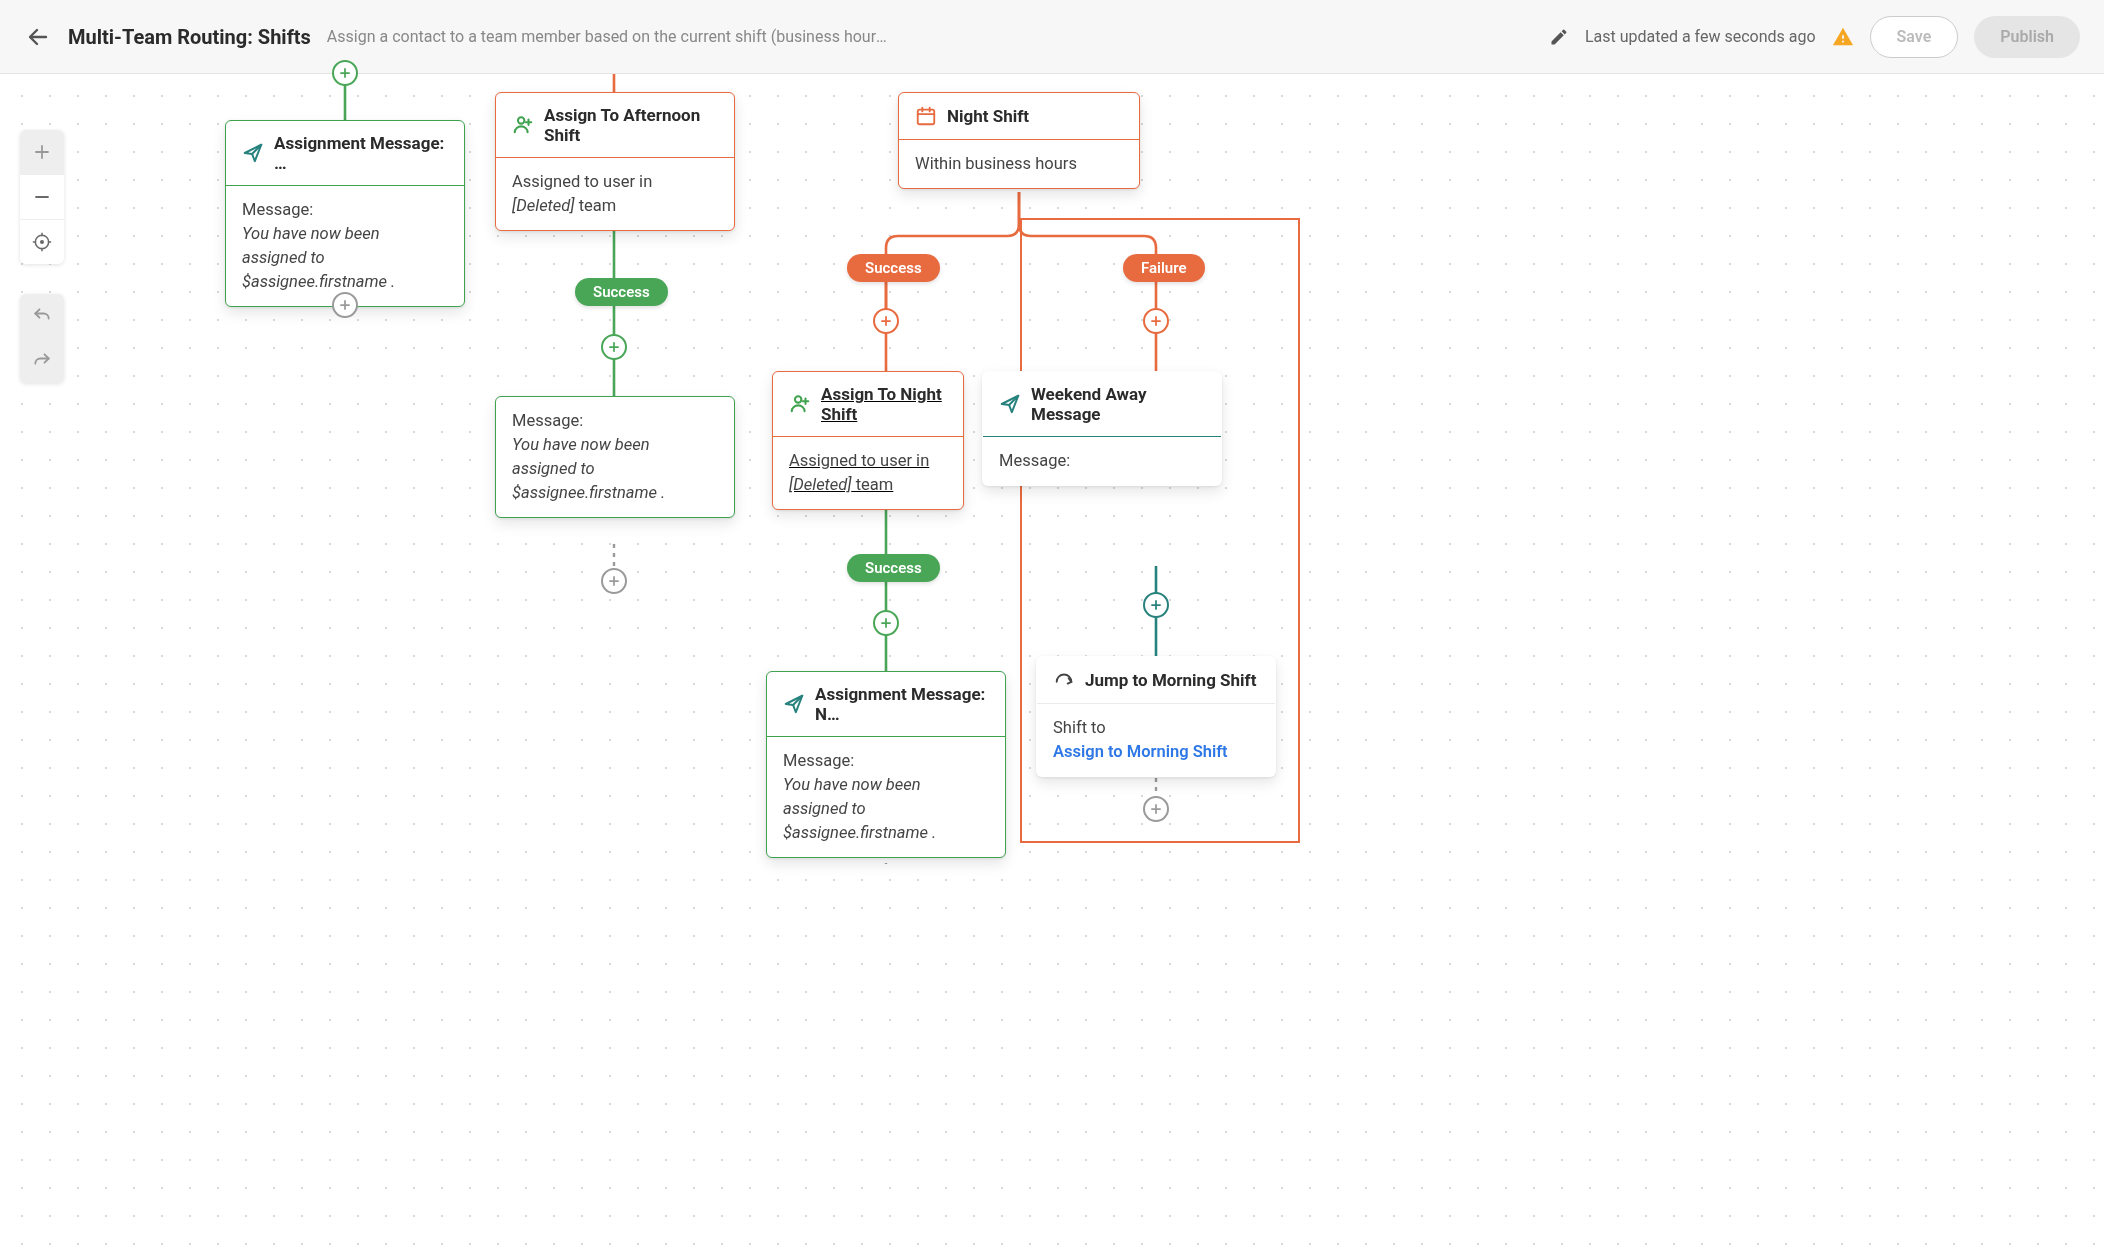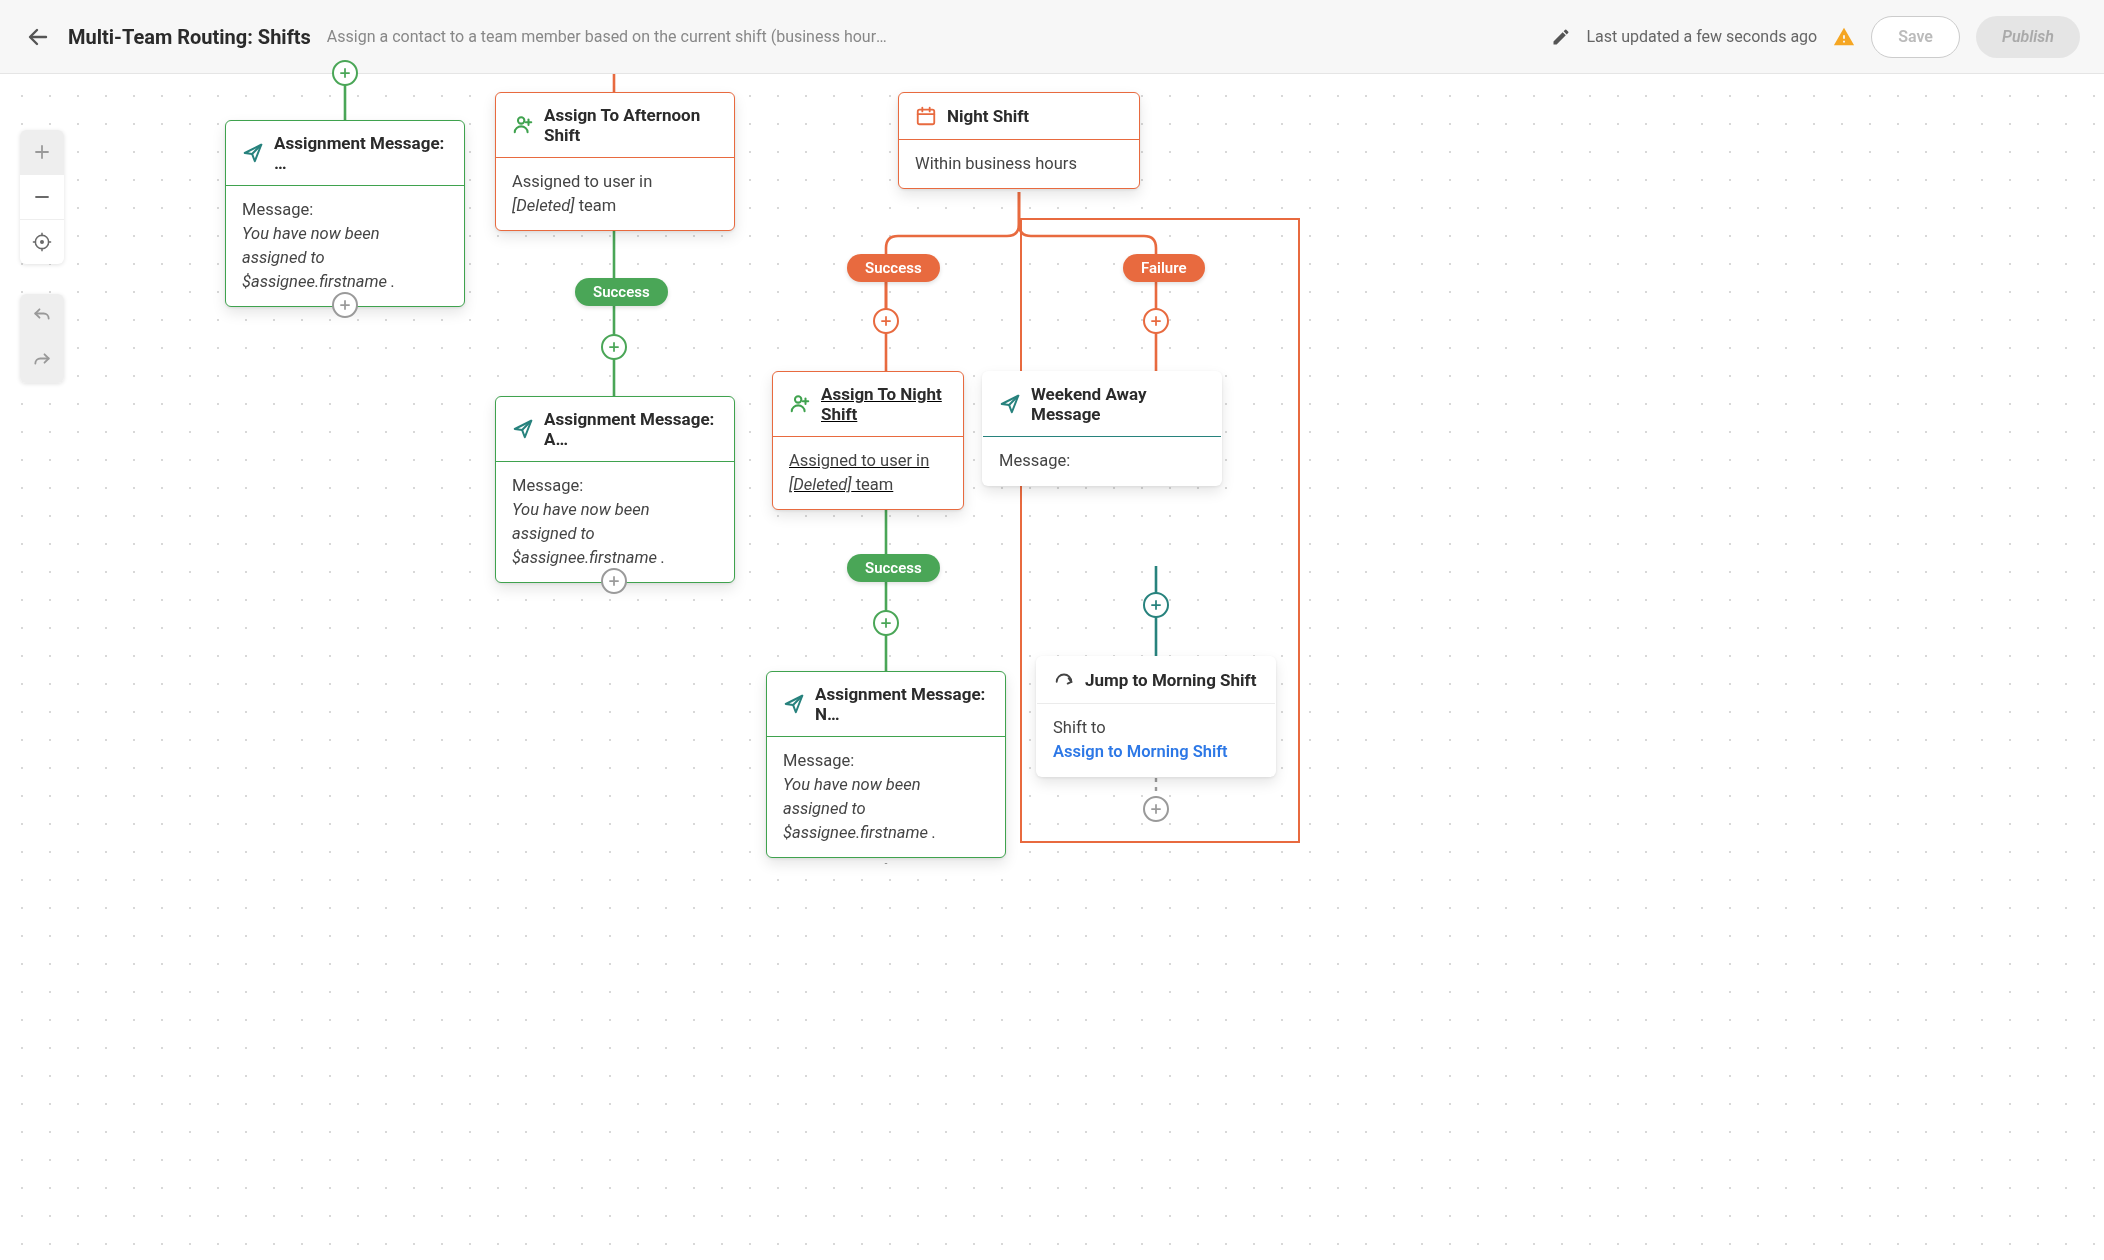--- a/index.html
+++ b/index.html
@@ -24,21 +24,21 @@
   .subtitle { font-size: 16px; color: #888; white-space: nowrap; overflow: hidden; text-overflow: ellipsis; flex: 0 1 auto; max-width: 560px; }
   .spacer { flex: 1; }
   .edit-icon { color: #555; display: flex; align-items: center; }
   .updated { font-size: 16px; color: #666; white-space: nowrap; }
   .warn-icon { color: #f5a623; display: flex; align-items: center; }
   .btn {
     height: 42px; padding: 0 26px; border-radius: 21px; font-size: 16px; font-weight: 600;
     display: inline-flex; align-items: center; justify-content: center; cursor: pointer;
   }
   .btn-save { border: 1px solid #ccc; background: #fff; color: #bbb; }
-  .btn-publish { border: none; background: #e5e5e5; color: #aaa; font-style: italic; }
+  .btn-publish { border: none; background: #e5e5e5; color: #aaa; }
 
   
   .canvas-wrap {
     position: absolute; top: 74px; left: 0; right: 0; bottom: 0;
     background-image: radial-gradient(circle, #d8d8d8 1.2px, transparent 1.2px);
     background-size: 28px 28px;
     background-position: 8px 8px;
   }
 
   
@@ -257,29 +257,20 @@
   </div>
   <div class="pill green" style="left:575px; top:204px;">Success</div>
   <div class="plus green" style="left:601px; top:260px;">
     <svg viewBox="0 0 24 24" stroke="currentColor" stroke-width="3" fill="none" stroke-linecap="round">
         <line x1="12" y1="5" x2="12" y2="19"></line>
         <line x1="5" y1="12" x2="19" y2="12"></line>
       </svg>
   </div>
 
   <div class="node green" style="left:495px; top:322px; width:240px;">
-    <div class="node-head">
-      <span class="ic">
-        <svg width="22" height="22" viewBox="0 0 24 24" fill="none" stroke="#27827d" stroke-width="2.2" stroke-linejoin="round" stroke-linecap="round">
-            <path d="M3 12 L21 3 L14 21 L11 13 Z"></path>
-            <line x1="11" y1="13" x2="21" y2="3"></line>
-          </svg>
-      </span>
-      <span>Assignment Message: A…</span>
-    </div>
     <div class="node-body">
       <div class="label">Message:</div>
       <em>You have now been assigned to $assignee.firstname .</em>
     </div>
   </div>
   <div class="plus gray" style="left:601px; top:494px;">
     <svg viewBox="0 0 24 24" stroke="currentColor" stroke-width="3" fill="none" stroke-linecap="round">
         <line x1="12" y1="5" x2="12" y2="19"></line>
         <line x1="5" y1="12" x2="19" y2="12"></line>
       </svg>

